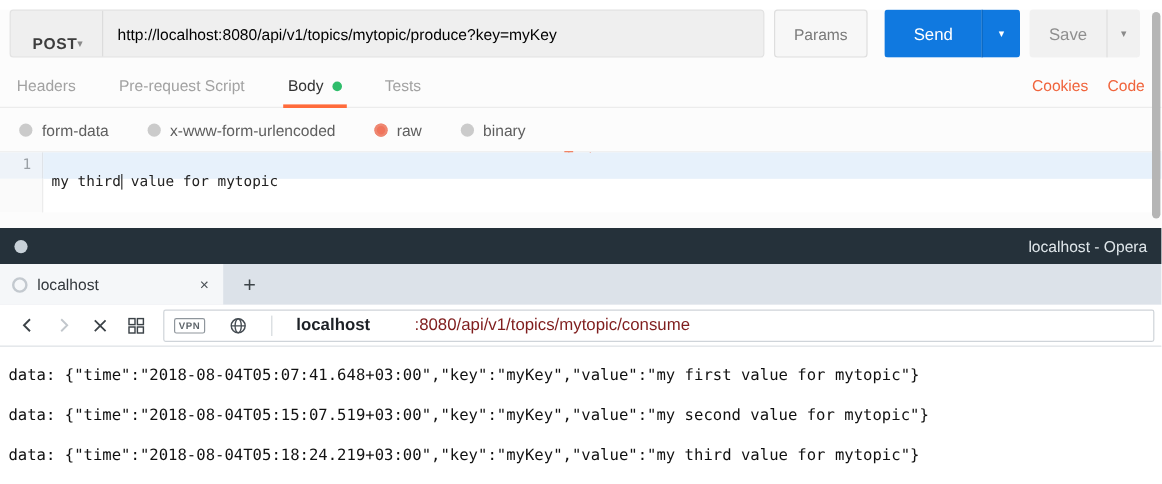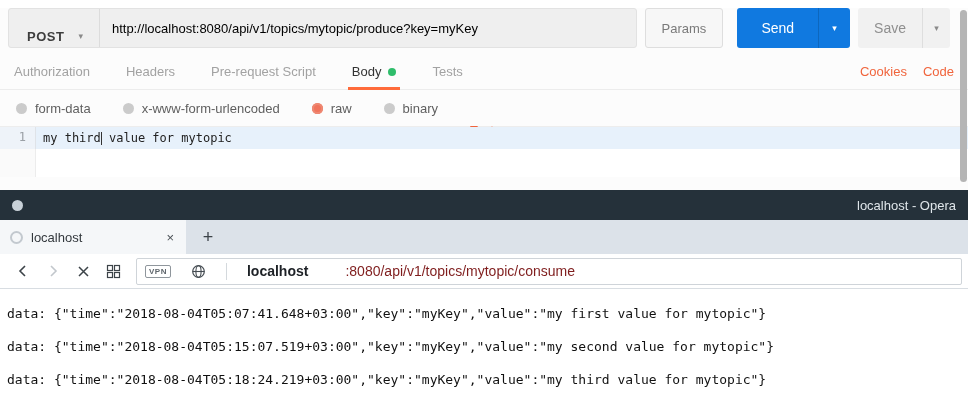--- a/index.html
+++ b/index.html
@@ -7,21 +7,21 @@
               font-family:"Liberation Sans", sans-serif; }
 
   
   .pm { position:relative; height:182px; background:#fcfcfc; }
   .pm-scrollbar { position:absolute; right:1px; top:2px; width:7px; height:172px;
                   background:#b5b5b5; border-radius:4px; }
 
   .pm-reqrow { display:flex; align-items:center; height:40px; margin:8px 18px 0 8px; gap:8px; }
   .pm-urlgroup { flex:1; display:flex; align-items:stretch; height:40px;
                  background:#efefef; border:1px solid #e2e2e2; border-radius:3px; }
-  .pm-method { display:flex; align-items:center; gap:14px; padding:16px 16px 0 18px;
+  .pm-method { display:flex; align-items:center; padding:16px 16px 0 18px;
                border-right:1px solid #dcdcdc; cursor:pointer; }
   .pm-method-label { font-size:13px; font-weight:700; color:#3d3d3d; letter-spacing:.5px; }
   .caret { font-size:9px; color:#8a8a8a; }
   .pm-urlinput { flex:1; border:none; background:transparent; outline:none;
                  font-size:13px; color:#000000; padding:0 12px;
                  font-family:"Liberation Sans", sans-serif; }
   .pm-params { height:40px; padding:0 16px; background:#f7f7f7; border:1px solid #dedede;
                border-radius:3px; font-size:13px; color:#7a7a7a; cursor:pointer; }
   .pm-sendgroup { display:flex; height:40px; border-radius:3px; overflow:hidden; margin-left:6px; }
   .pm-send { background:#1079e0; color:#fff; border:none; font-size:14px;
@@ -53,21 +53,21 @@
   .pm-texttype-label { font-size:13px; color:#f0643c; }
 
   .pm-editor { display:flex; height:51px; border-top:1px solid #ededed; background:#fff; }
   .pm-gutter { width:36px; display:flex; flex-direction:column; }
   .pm-gutter-cell { height:22px; background:#eef3f9; border-right:1px solid #dfe3e8;
                     font-family:"DejaVu Sans Mono", monospace; font-size:12px; color:#9aa0a6;
                     text-align:right; padding:3px 9px 0 0; }
   .pm-gutter-rest { flex:1; background:#fafafa; border-right:1px solid #ececec; }
   .pm-editor-body { flex:1; display:flex; flex-direction:column; }
   .pm-line-active { height:22px; background:#e7f1fb; font-family:"DejaVu Sans Mono", monospace;
-                    font-size:12px; color:#222; padding:4px 0 0 7px; white-space:pre; }
+                    font-size:12px; color:#222; padding:17px 0 0 7px; white-space:pre; }
   .cursor-bar { display:inline-block; width:1px; height:13px; background:#333;
                 vertical-align:text-bottom; }
 
   
   .op-titlebar { height:30px; background:#25313a; display:flex; align-items:center;
                  padding:0 12px; }
   .op-menu-dot { width:11px; height:11px; border-radius:50%; background:#c8d1d8; }
   .op-title { flex:1; text-align:right; font-size:13px; color:#dfe6ea; }
 
   .op-tabbar { height:34px; background:#dce2e9; display:flex; align-items:stretch; }
@@ -121,23 +121,20 @@
     <div class="pm-savegroup">
       <button class="pm-save">Save</button>
       <button class="pm-save-caret">
         <span>▾</span>
       </button>
     </div>
   </div>
 
   <div class="pm-tabs">
     <div class="pm-tab">
-      <span>Authorization</span>
-    </div>
-    <div class="pm-tab">
       <span>Headers</span>
     </div>
     <div class="pm-tab">
       <span>Pre-request Script</span>
     </div>
     <div class="pm-tab active">
       <span>Body</span>
       <span class="greendot"></span>
     </div>
     <div class="pm-tab">

